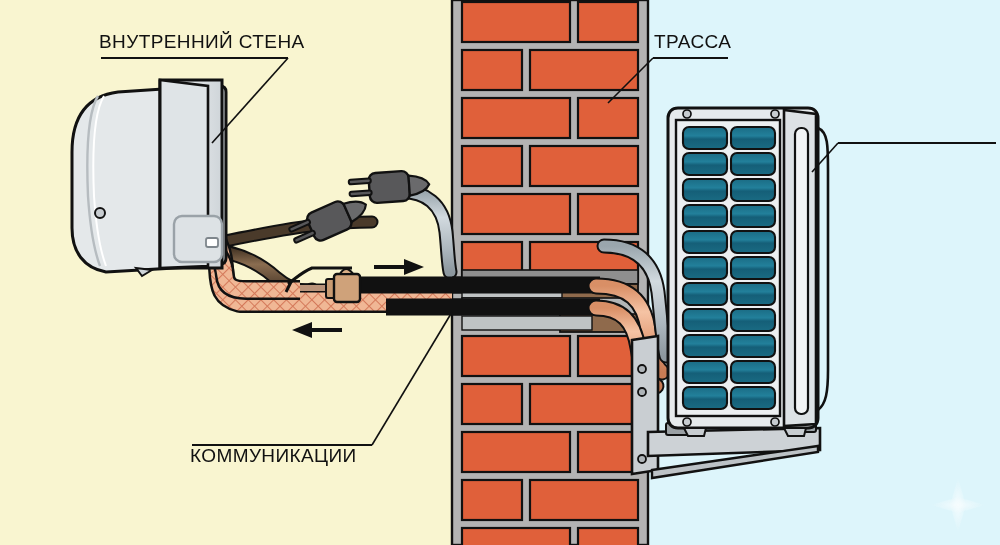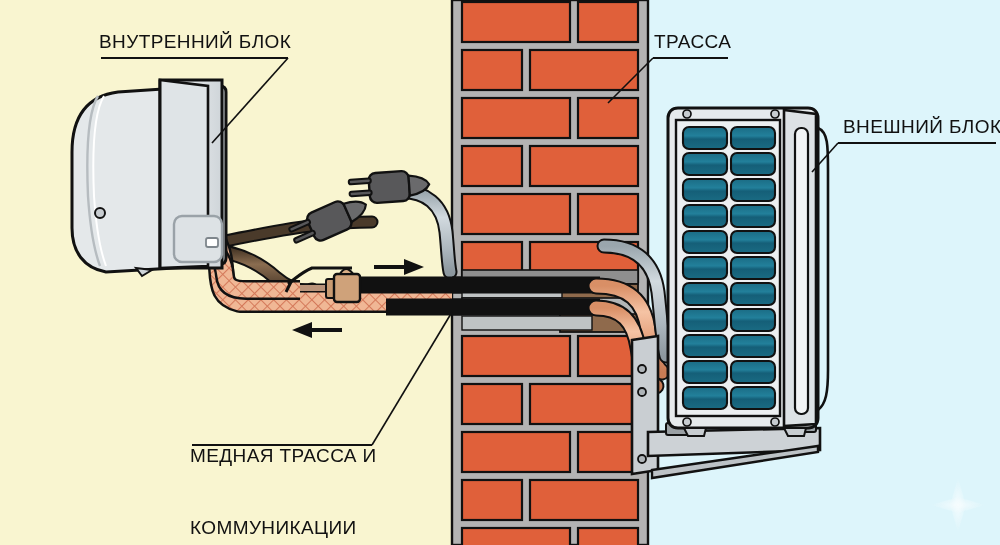--- a/index.html
+++ b/index.html
@@ -313,24 +313,22 @@
 
     <line x1="838" y1="143" x2="996" y2="143" stroke-width="2.2"></line>
     <line x1="838" y1="143" x2="812" y2="172" stroke-width="1.6"></line>
 
     <line x1="192" y1="445" x2="372" y2="445" stroke-width="2.2"></line>
     <line x1="372" y1="445" x2="452" y2="312" stroke-width="1.6"></line>
   </g>
 
 </svg>
 
-<div class="lbl" id="lbl-indoor">ВНУТРЕННИЙ БЛОК</div>
+<div class="lbl" id="lbl-indoor">ВНУТРЕННИЙ СТЕНА</div>
 
 <div class="lbl" id="lbl-wall">ТРАССА</div>
 
-<div class="lbl" id="lbl-outdoor">ВНЕШНИЙ БЛОК</div>
 
 <div id="lbl-line" class="lbl">
-  <div>МЕДНАЯ ТРАССА И</div>
   <div>КОММУНИКАЦИИ</div>
 </div>
 
 </div>
 
 </body></html>

